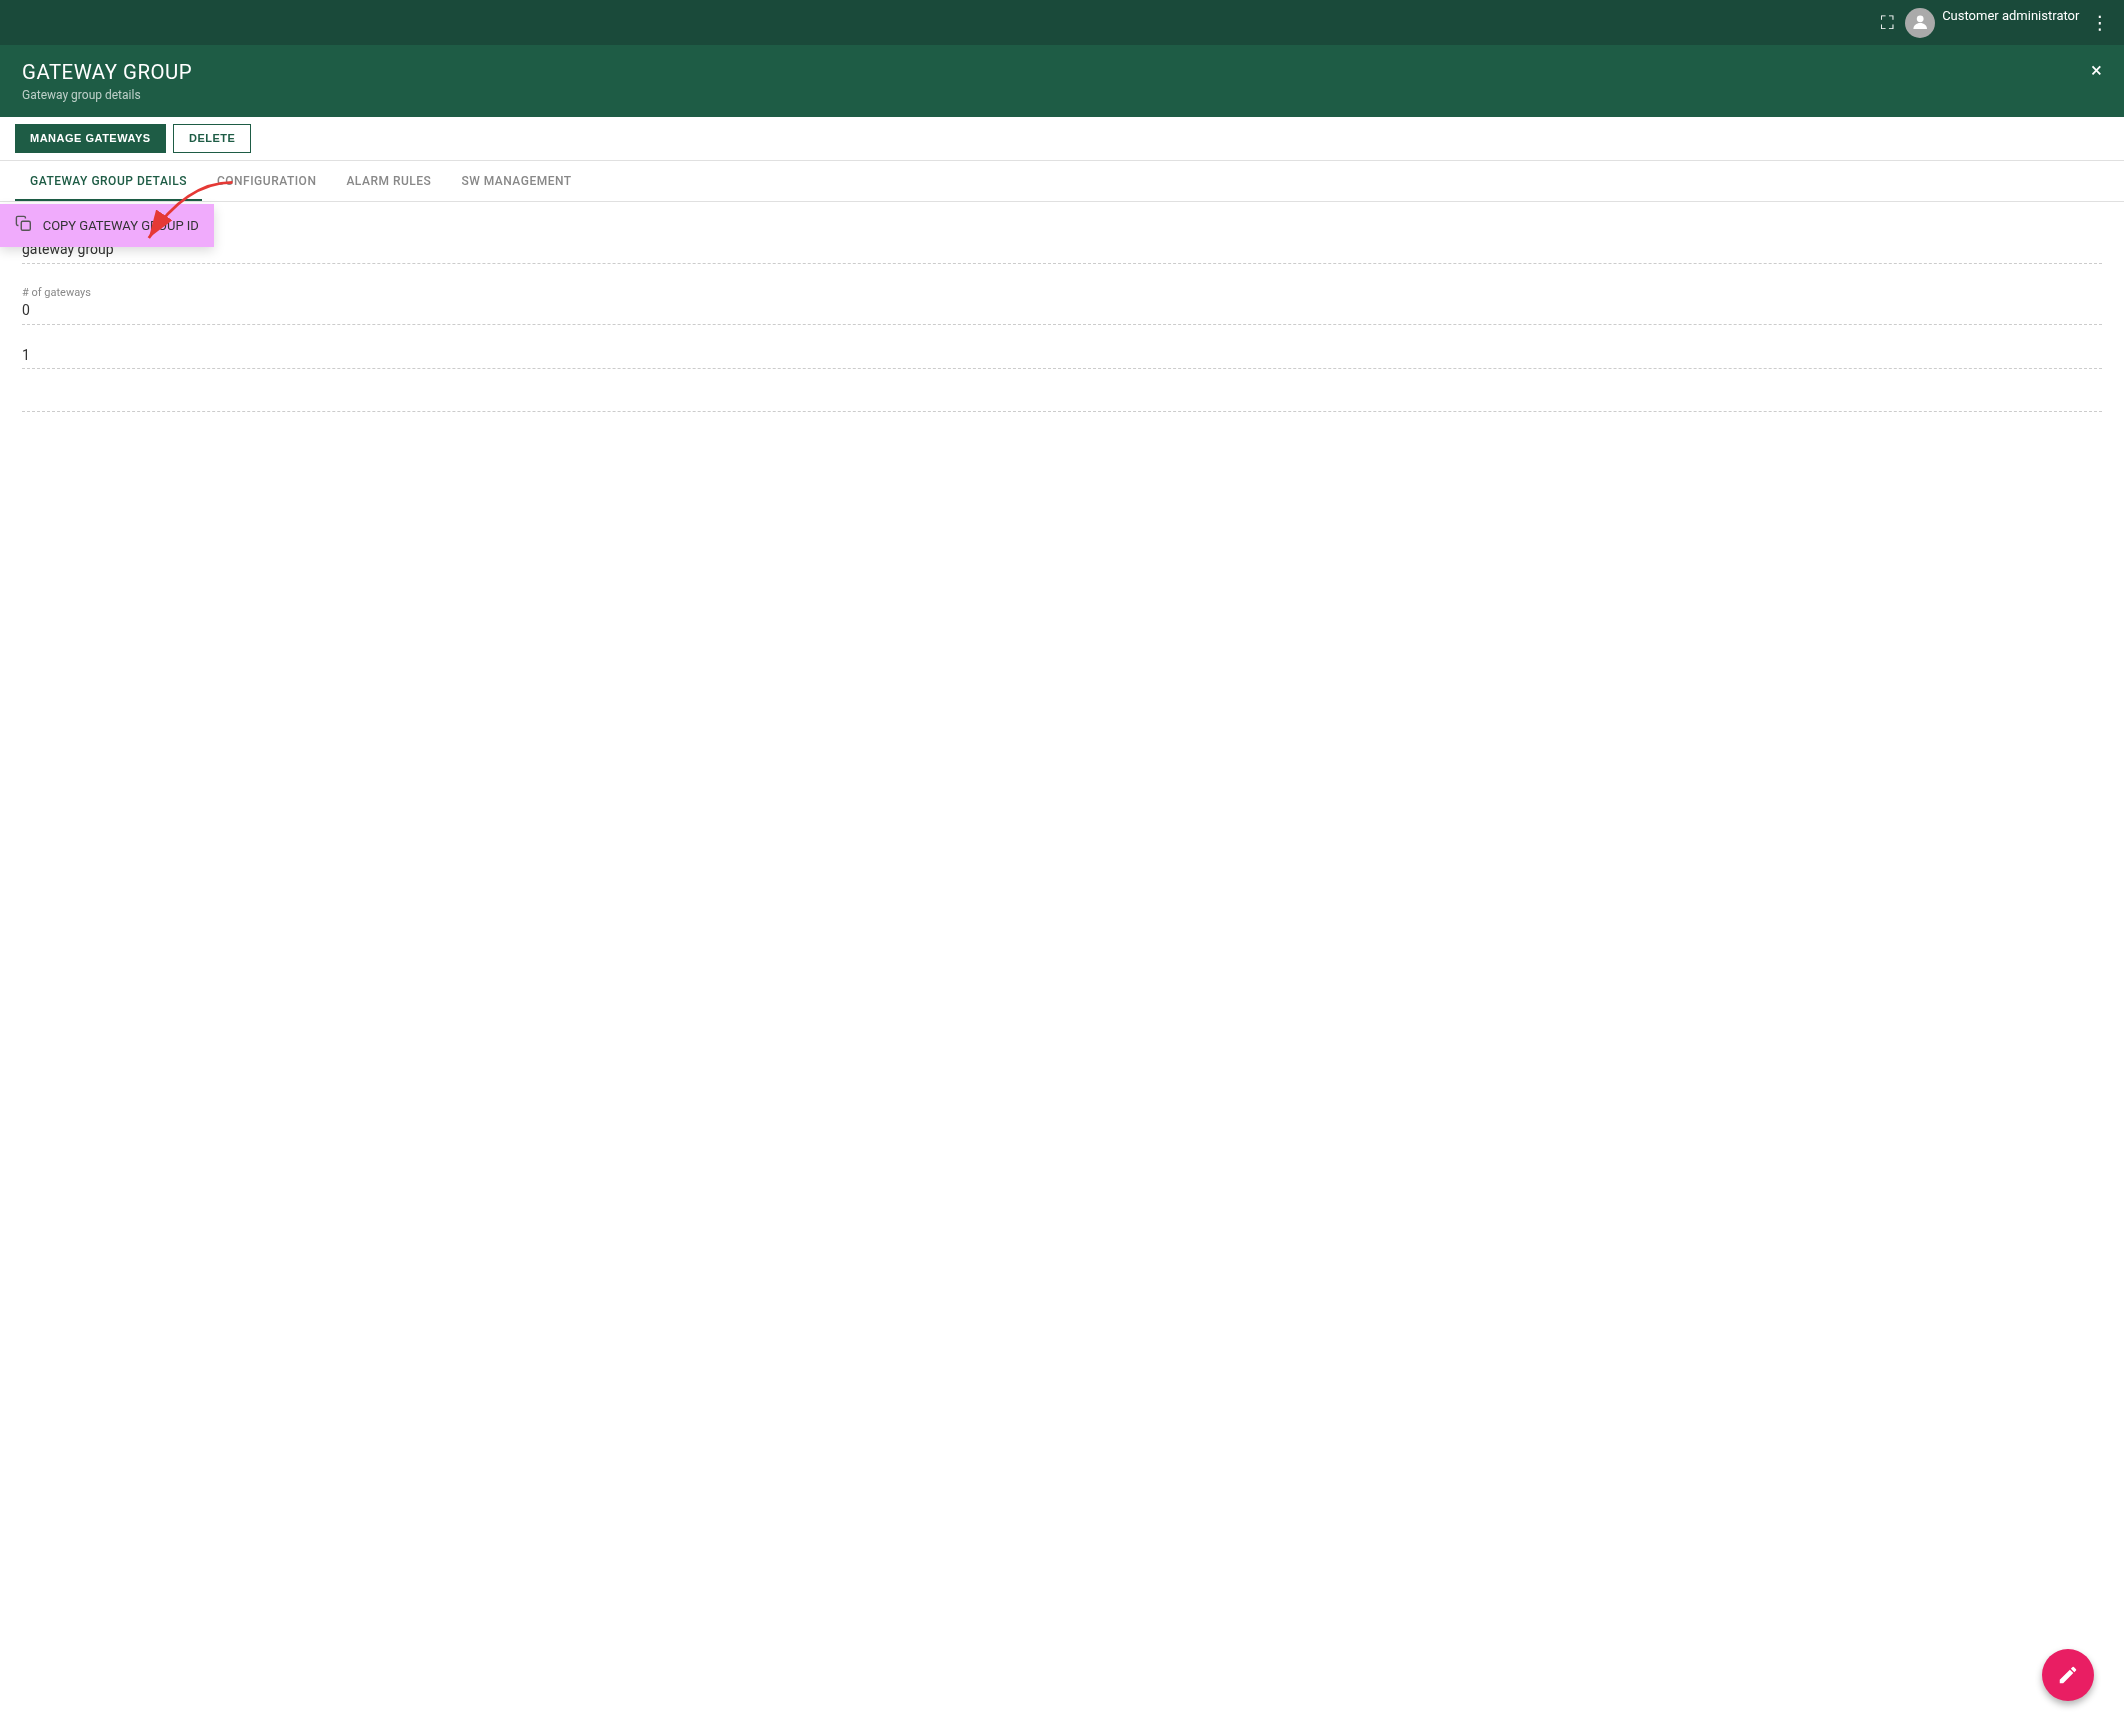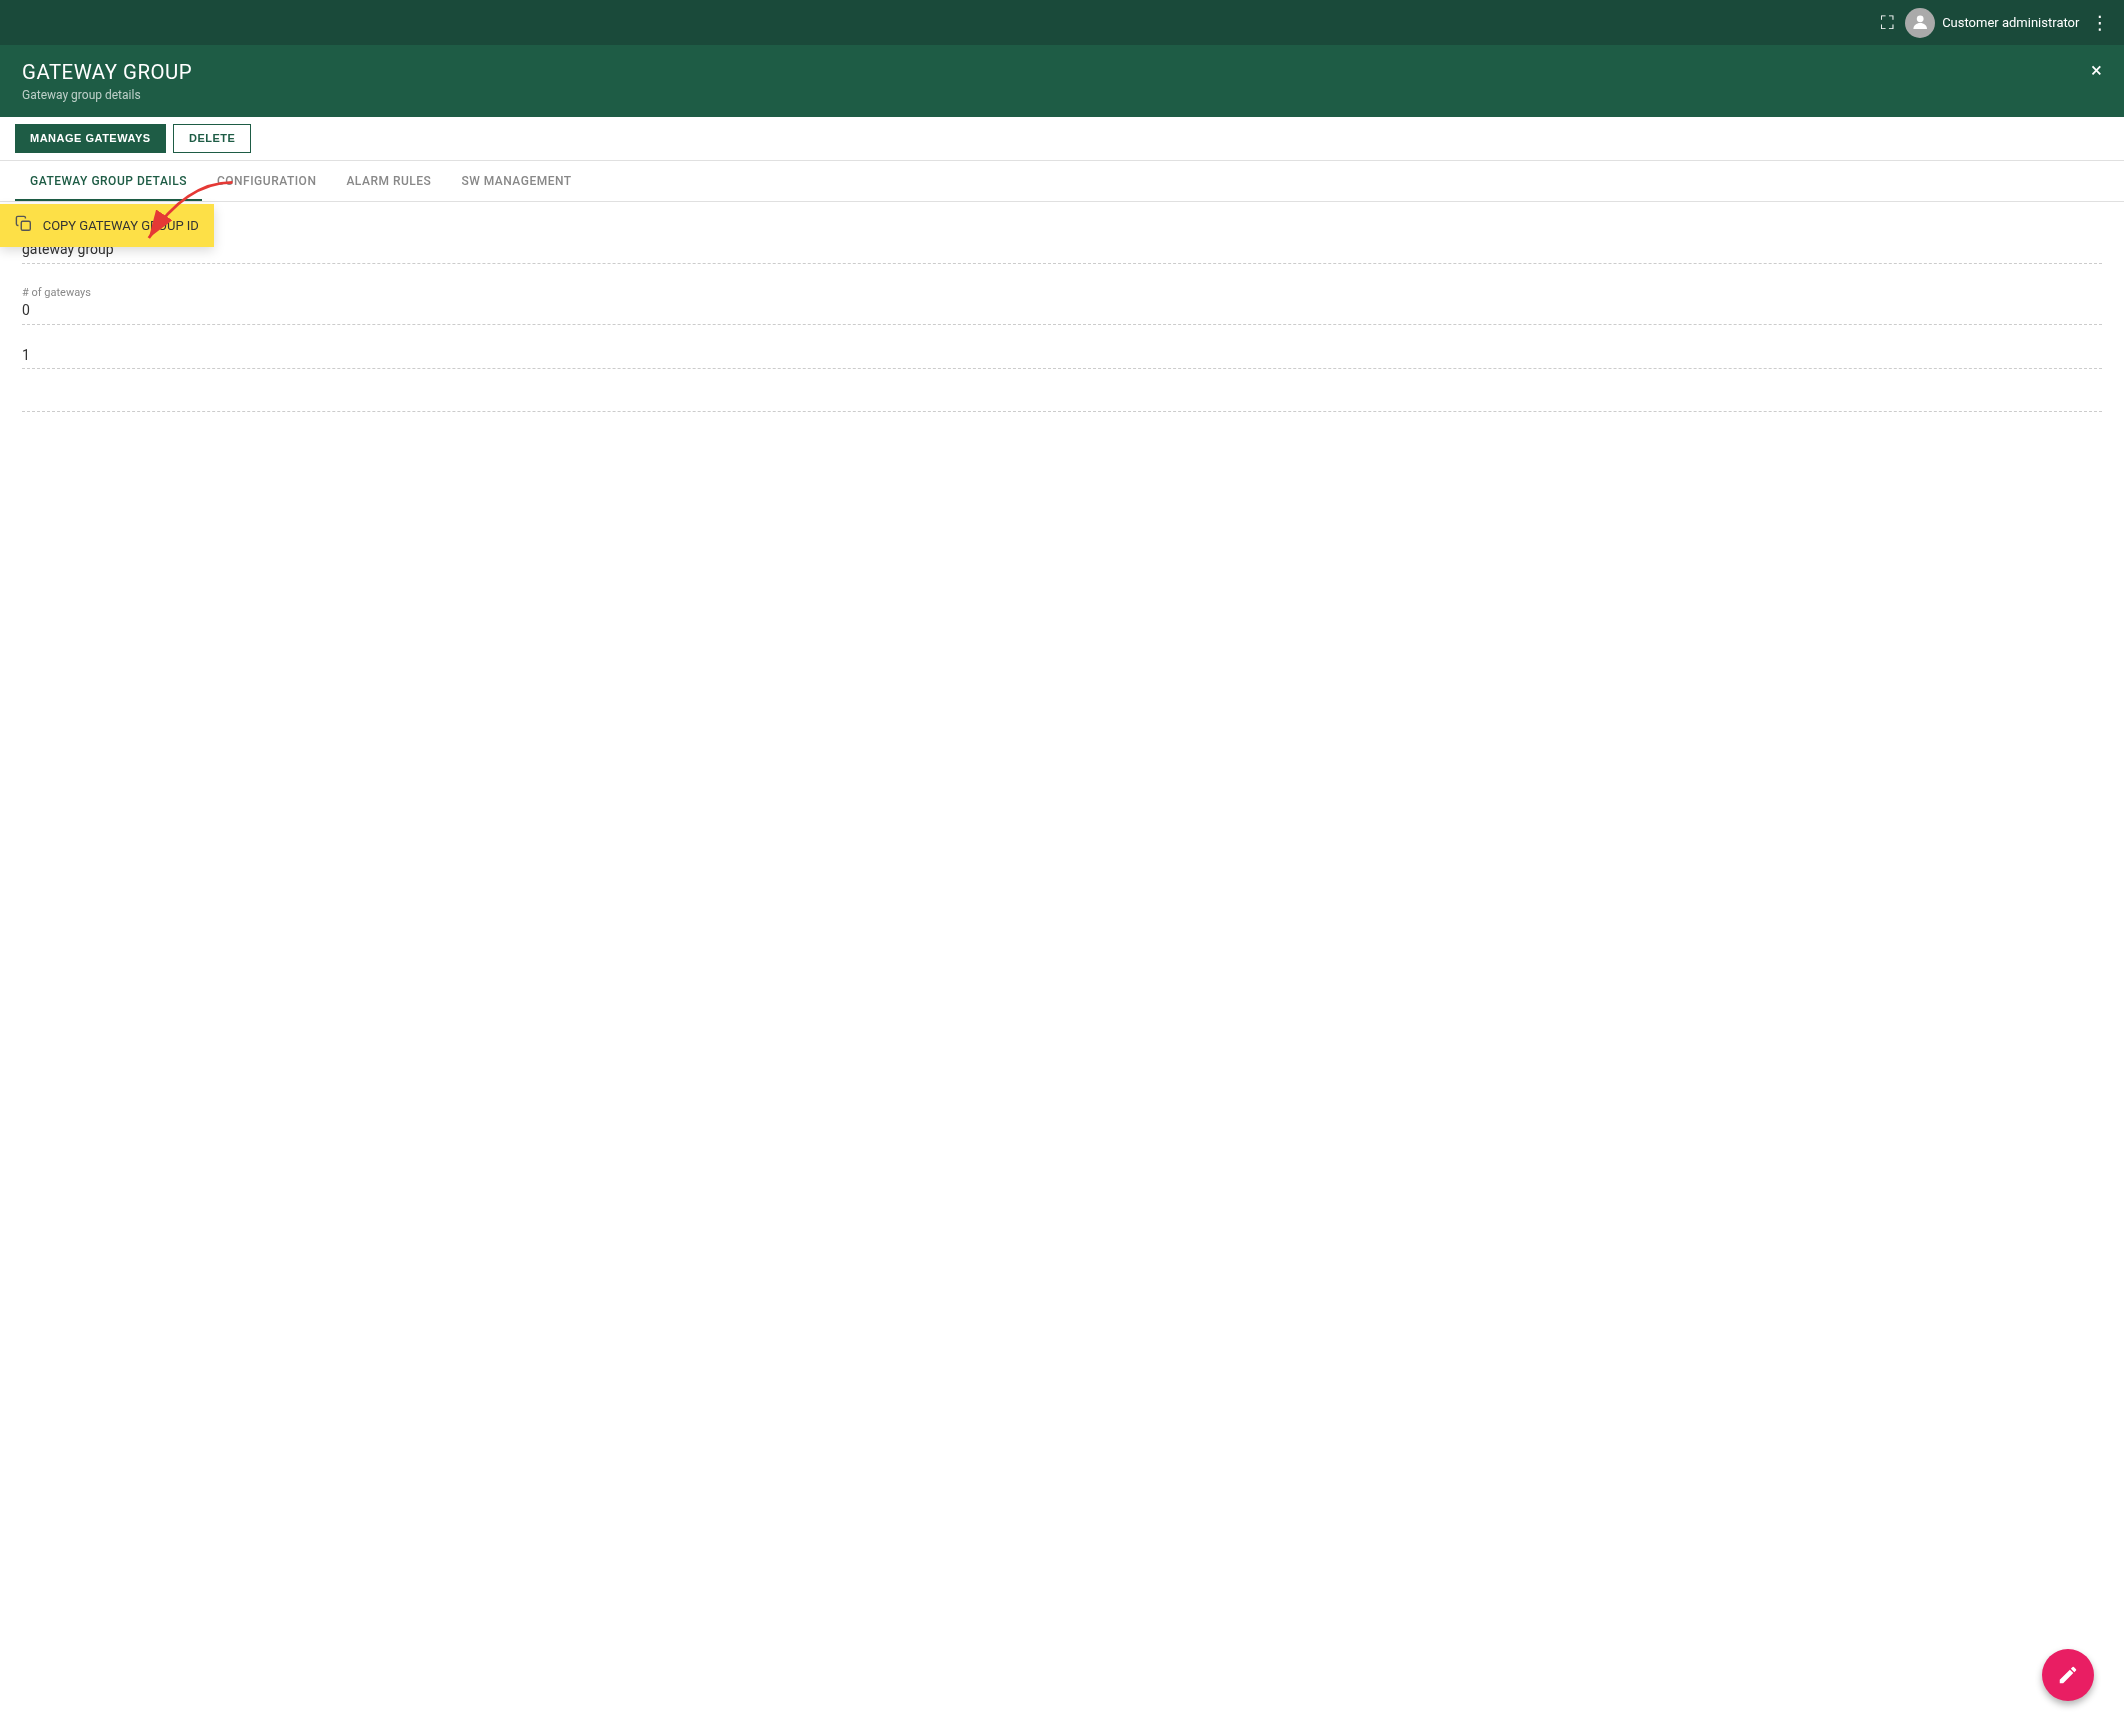--- a/index.html
+++ b/index.html
@@ -19,21 +19,20 @@
       align-items: center;
       gap: 11px;
     }
     .top-bar-fullscreen {
       color: #fff;
       font-size: 18.6px;
       cursor: pointer;
     }
     .top-bar-user {
       display: flex;
-      align-items: center;
       gap: 7.4px;
       color: #fff;
     }
     .top-bar-user-avatar {
       width: 30px;
       height: 30px;
       border-radius: 50%;
       background: #aaa;
       display: flex;
       align-items: center;
@@ -181,21 +180,21 @@
       cursor: pointer;
       box-shadow: 0 3.7px 7.4px rgba(0,0,0,0.3);
       z-index: 100;
     }
 
     
     .dropdown-menu {
       position: absolute;
       top: 204px;
       left: 0;
-      background: #fde047;
+      background: #f0abfc;
       box-shadow: 0 3.7px 11px rgba(0,0,0,0.15);
       z-index: 200;
       min-width: 204px;
     }
     .dropdown-item {
       display: flex;
       align-items: center;
       gap: 11px;
       padding: 11px 15px;
       font-size: 13px;

